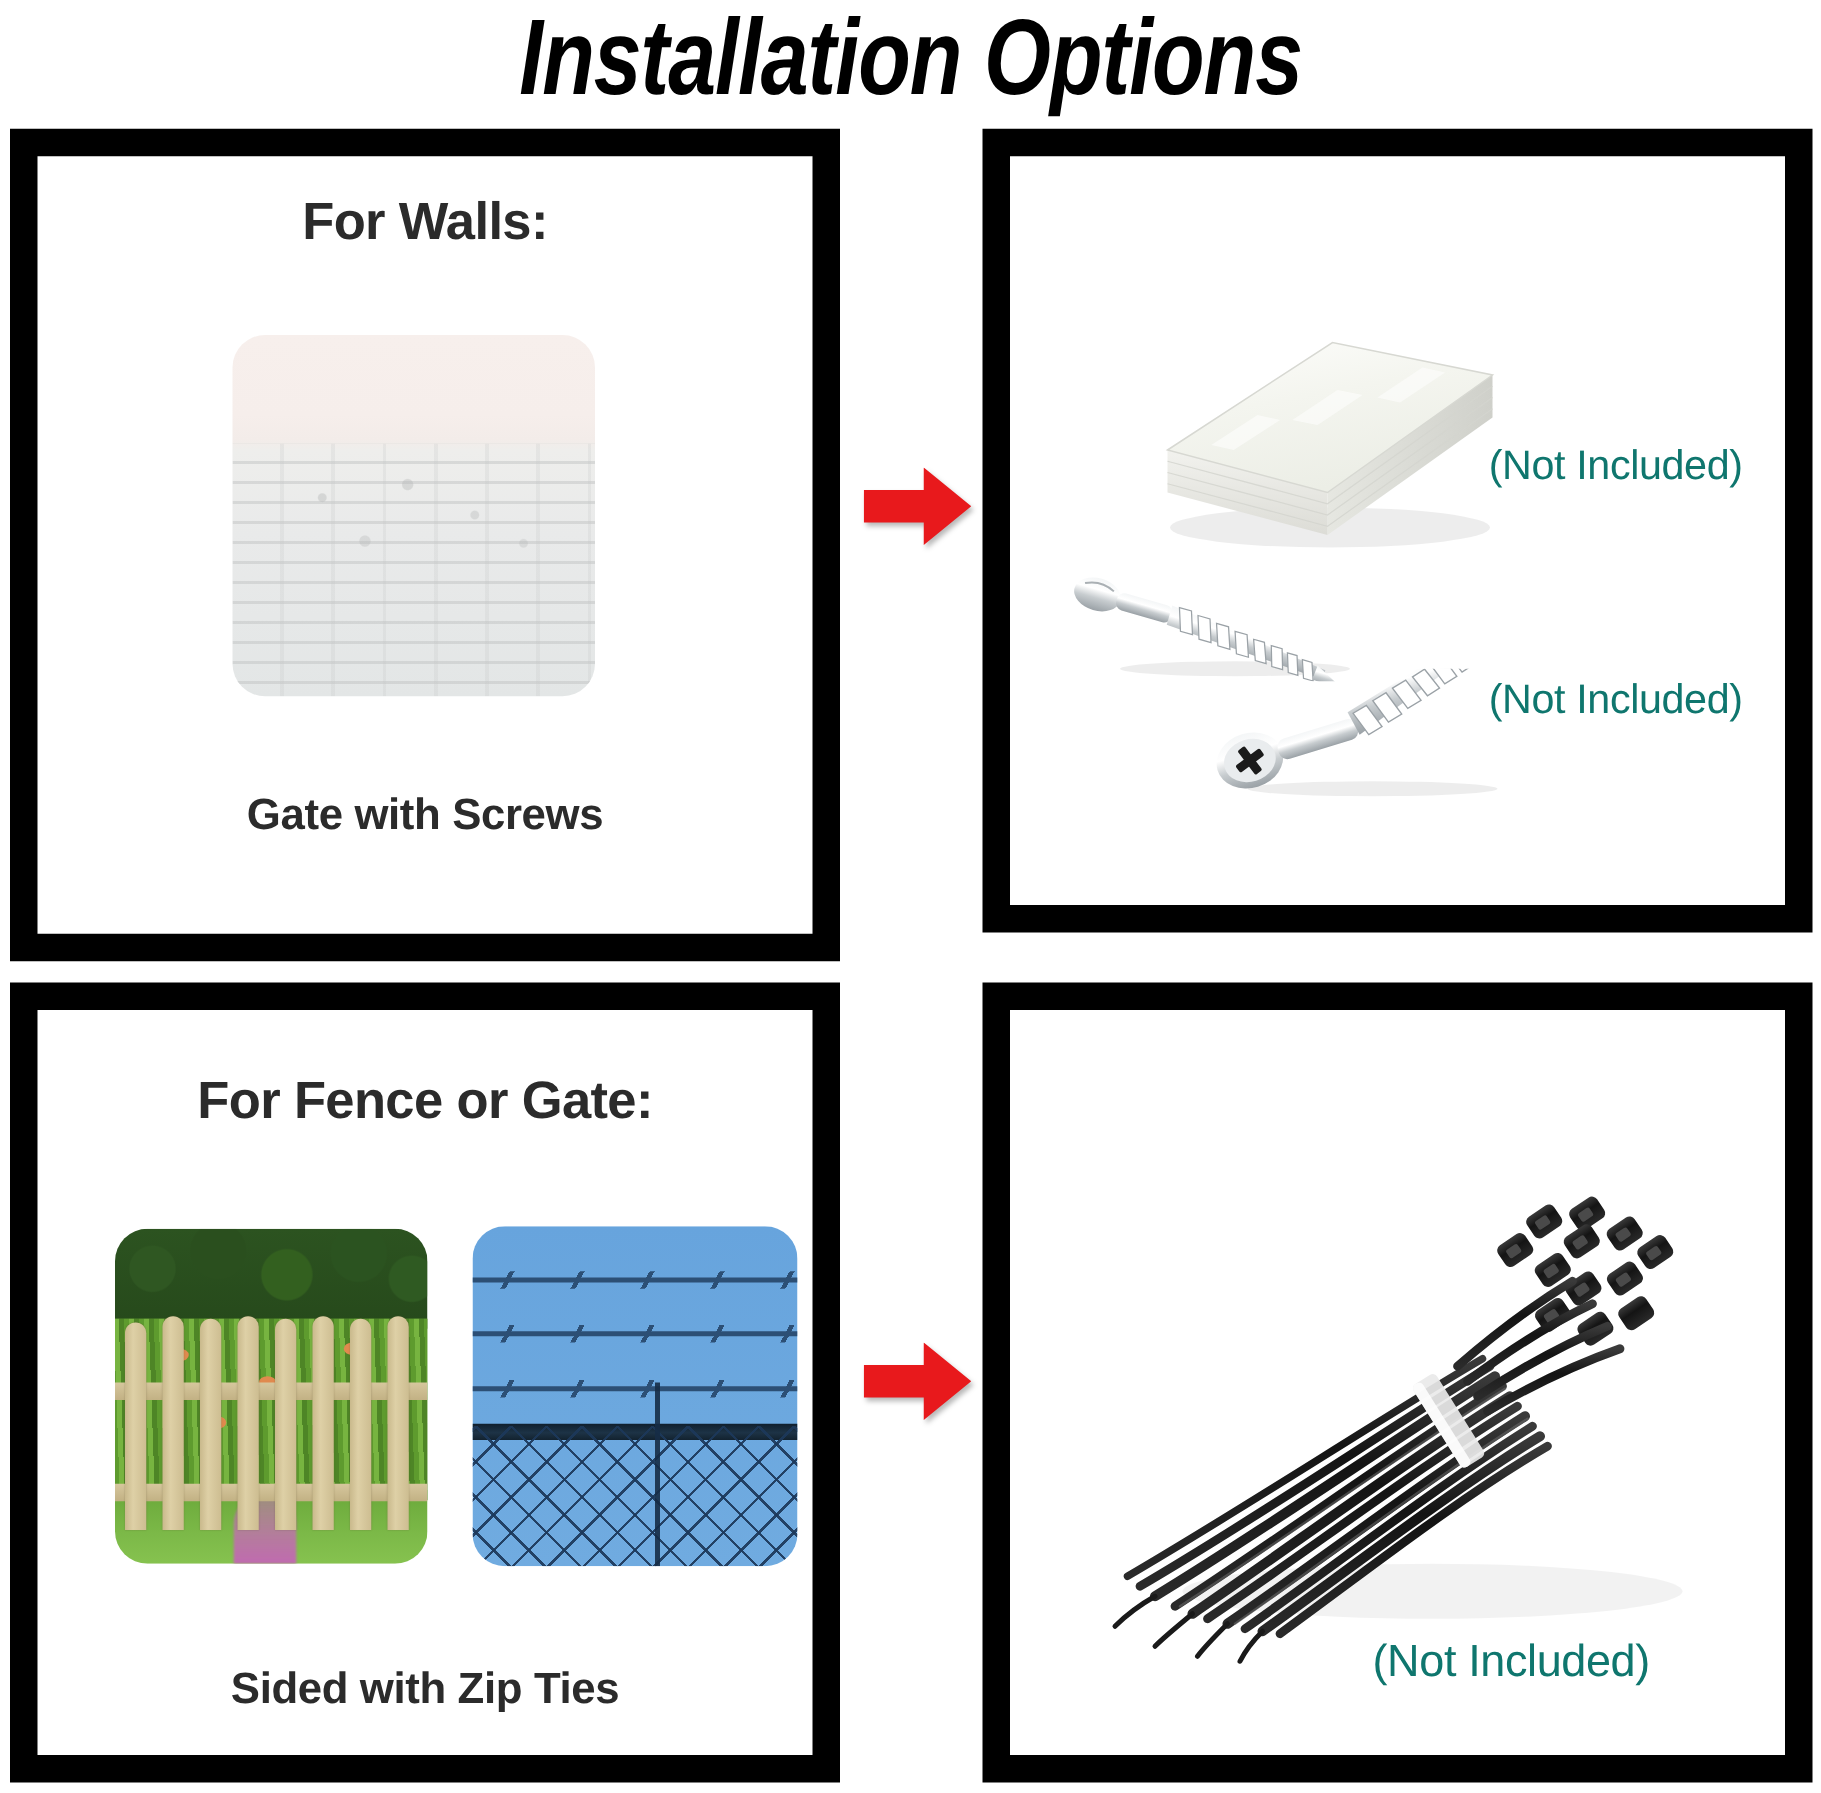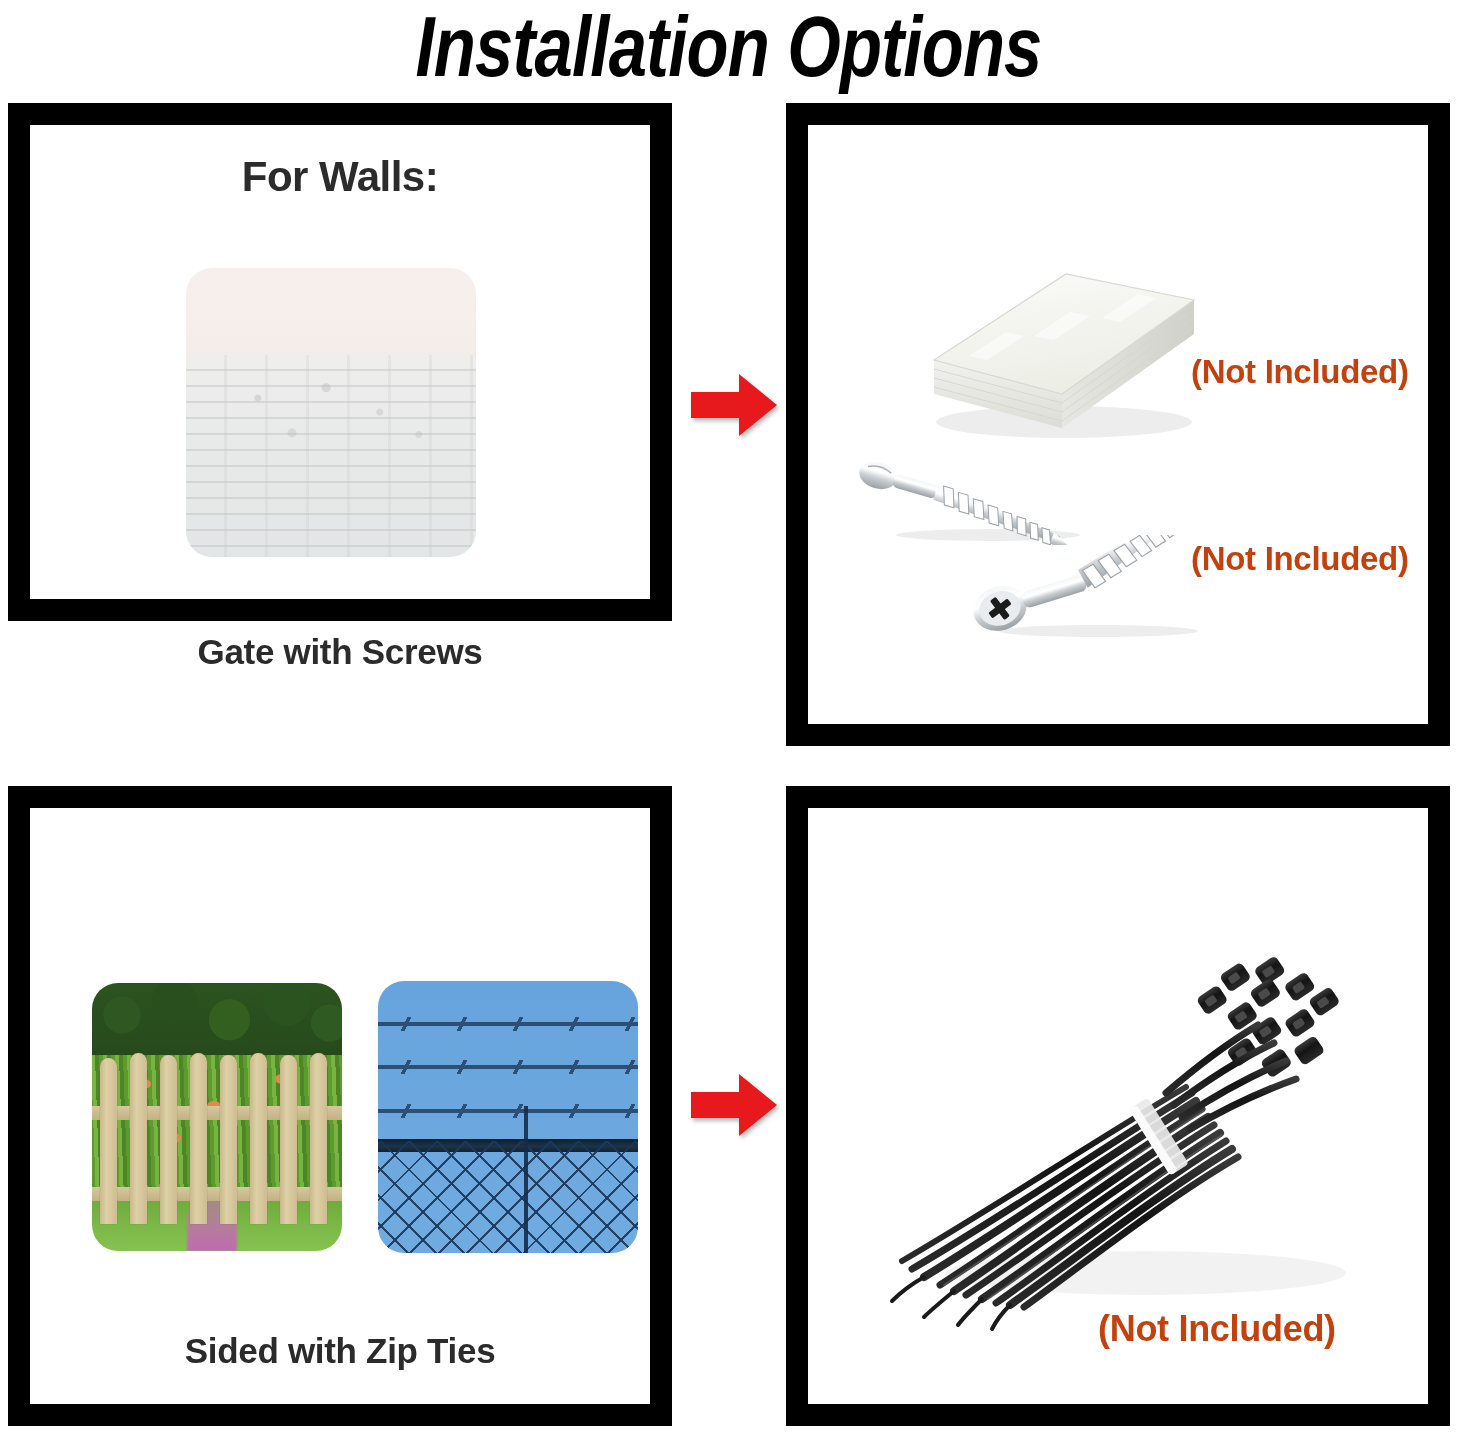--- a/index.html
+++ b/index.html
@@ -42,21 +42,21 @@
     padding: 22px;
   }
   .panel-inner {
     width: 100%;
     height: 100%;
     background: #ffffff;
     position: relative;
     box-sizing: border-box;
   }
 
-  #panel-walls      { left: 8px;   top: 103px;  width: 664px; height: 518px; }
+  #panel-walls      { left: 8px;   top: 103px;  width: 664px; height: 666px; }
   #panel-hardware   { left: 786px; top: 103px;  width: 664px; height: 643px; }
   #panel-fence      { left: 8px;   top: 786px;  width: 664px; height: 640px; }
   #panel-zipties    { left: 786px; top: 786px;  width: 664px; height: 640px; }
 
   .panel-heading {
     position: absolute;
     left: 0;
     width: 100%;
     text-align: center;
     font-size: 42px;
@@ -77,22 +77,22 @@
     color: #2b2b2b;
     line-height: 54px;
     letter-spacing: -0.3px;
   }
   #walls-caption { top: 500px; }
   #fence-caption { top: 516px; }
 
   .not-included {
     position: absolute;
     font-size: 33px;
-    font-weight: bold;
-    color: #c2410c;
+    font-weight: normal;
+    color: #0f766e;
     letter-spacing: -0.3px;
     white-space: nowrap;
   }
   #ni-tape  { left: 383px; top: 228px; }
   #ni-screw { left: 383px; top: 415px; }
   #ni-zip   { left: 290px; top: 500px; font-size: 36px; }
 
   
   .red-arrow {
     position: absolute;
@@ -374,20 +374,21 @@
     </svg>
 
     <div class="not-included" id="ni-screw">(Not Included)</div>
 
   </div>
 </div>
 
 <div class="panel" id="panel-fence">
   <div class="panel-inner">
 
+    <div class="panel-heading" id="fence-heading">For Fence or Gate:</div>
 
     <div class="photo" id="photo-picket">
       <div class="sky-hedge"></div>
       <div class="grass-tall"></div>
       <div class="flower" style="left:18%;top:36%"></div>
       <div class="flower" style="left:46%;top:44%"></div>
       <div class="flower" style="left:73%;top:34%"></div>
       <div class="flower" style="left:30%;top:56%"></div>
       <div class="ground"></div>
       <div class="path"></div>

